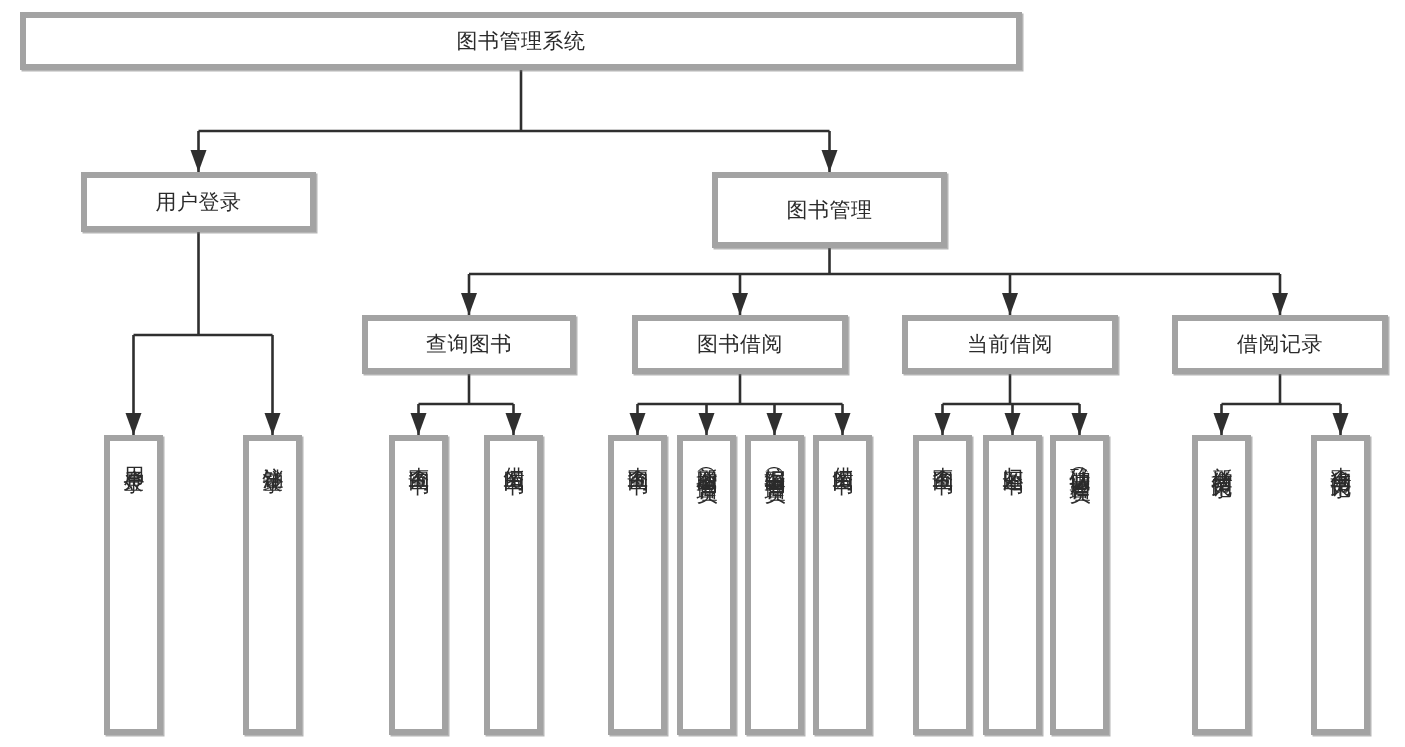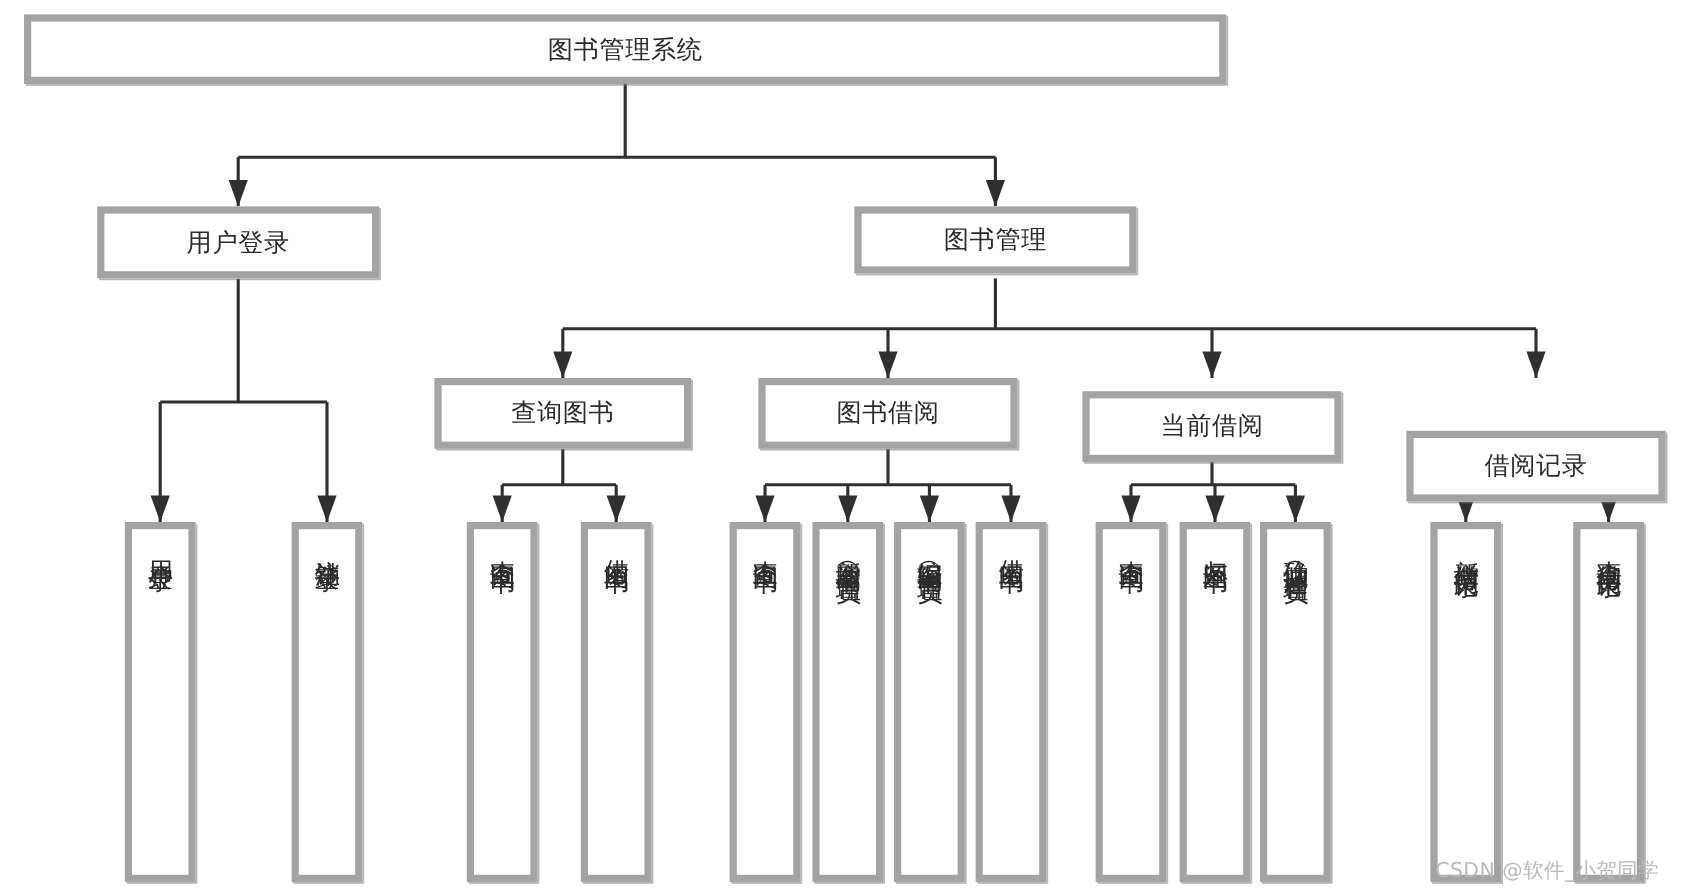--- a/index.html
+++ b/index.html
@@ -125,33 +125,33 @@
       <polygon points="1332.5,413 1348.5,413 1340.5,435" fill="#2f2f2f"></polygon>
     </svg>
 
   <div id="node-layer">
       <div class="node" style="left: 20px; top: 12px; width: 1002px; height: 58px;">
         <span class="node-label">图书管理系统</span>
       </div>
       <div class="node" style="left: 81px; top: 172px; width: 235px; height: 60px;">
         <span class="node-label">用户登录</span>
       </div>
-      <div class="node" style="left: 712px; top: 172px; width: 235px; height: 56px; justify-content: center;">
+      <div class="node" style="left: 712px; top: 172px; width: 235px; height: 76px; justify-content: center;">
         <span class="node-label">图书管理</span>
       </div>
       <div class="node" style="left: 362px; top: 315px; width: 214px; height: 59px;">
         <span class="node-label">查询图书</span>
       </div>
       <div class="node" style="left: 632px; top: 315px; width: 216px; height: 59px;">
         <span class="node-label">图书借阅</span>
       </div>
-      <div class="node" style="left: 902px; top: 315px; width: 216px; height: 59px; margin-top: 11px;">
+      <div class="node" style="left: 902px; top: 315px; width: 216px; height: 59px;">
         <span class="node-label">当前借阅</span>
       </div>
-      <div class="node" style="left: 1172px; top: 315px; width: 216px; height: 59px; margin-top: 44px;">
+      <div class="node" style="left: 1172px; top: 315px; width: 216px; height: 59px;">
         <span class="node-label">借阅记录</span>
       </div>
       <div class="node vertical" style="left: 104px; top: 435px; width: 59px; height: 300px;">
         <span class="node-label">用户登录</span>
       </div>
       <div class="node vertical" style="left: 243px; top: 435px; width: 59px; height: 300px;">
         <span class="node-label">注销登录</span>
       </div>
       <div class="node vertical" style="left: 389px; top: 435px; width: 59px; height: 300px;">
         <span class="node-label">查询图书</span>
@@ -181,15 +181,14 @@
         <span class="node-label">确认归还（管理员）</span>
       </div>
       <div class="node vertical" style="left: 1192px; top: 435px; width: 59px; height: 300px;">
         <span class="node-label">新增借阅记录</span>
       </div>
       <div class="node vertical" style="left: 1311px; top: 435px; width: 59px; height: 300px;">
         <span class="node-label">查询借阅记录</span>
       </div>
     </div>
 
-  <div id="watermark">CSDN @软件_小贺同学</div>
 
 </div>
 
 </body></html>

